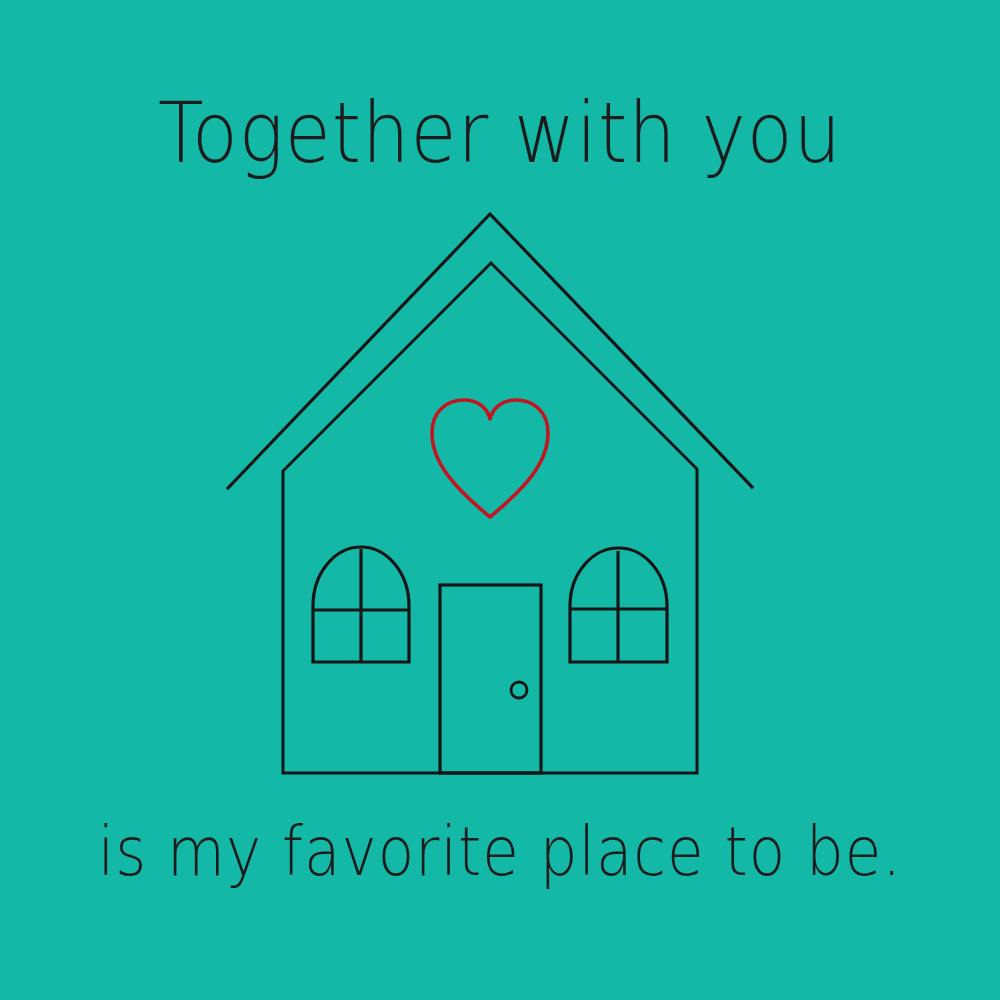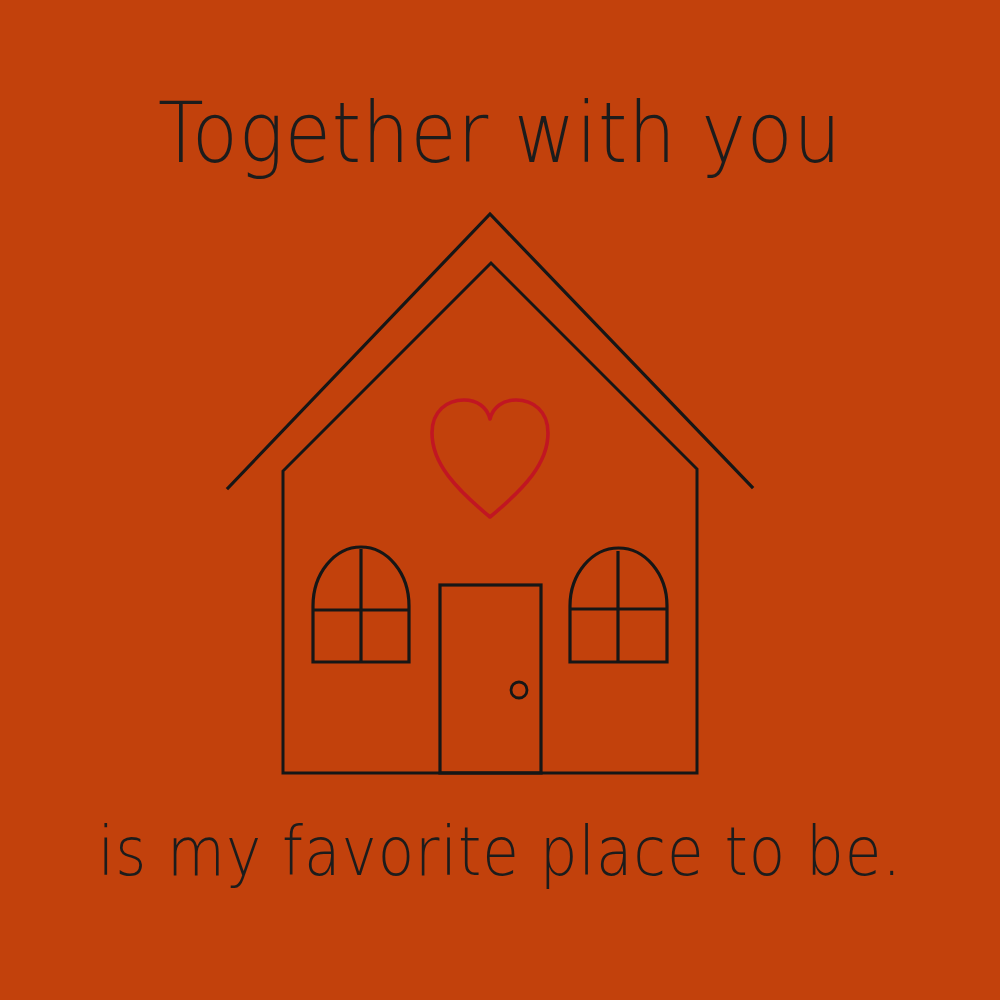--- a/index.html
+++ b/index.html
@@ -6,21 +6,21 @@
   html, body { width: 1000px; height: 1000px; }
   body {
     position: relative;
     background: #ffffff;
     overflow: hidden;
     font-family: "DejaVu Sans", "Liberation Sans", sans-serif;
   }
   .card {
     position: absolute;
     inset: 0;
-    background: #c2410c;
+    background: #14b8a6;
     padding-left: 48px;
   }
   .title {
     position: absolute;
     top: 84px;
     left: 0;
     width: 100%;
     text-align: center;
     font-size: 78px;
     font-weight: 300;

